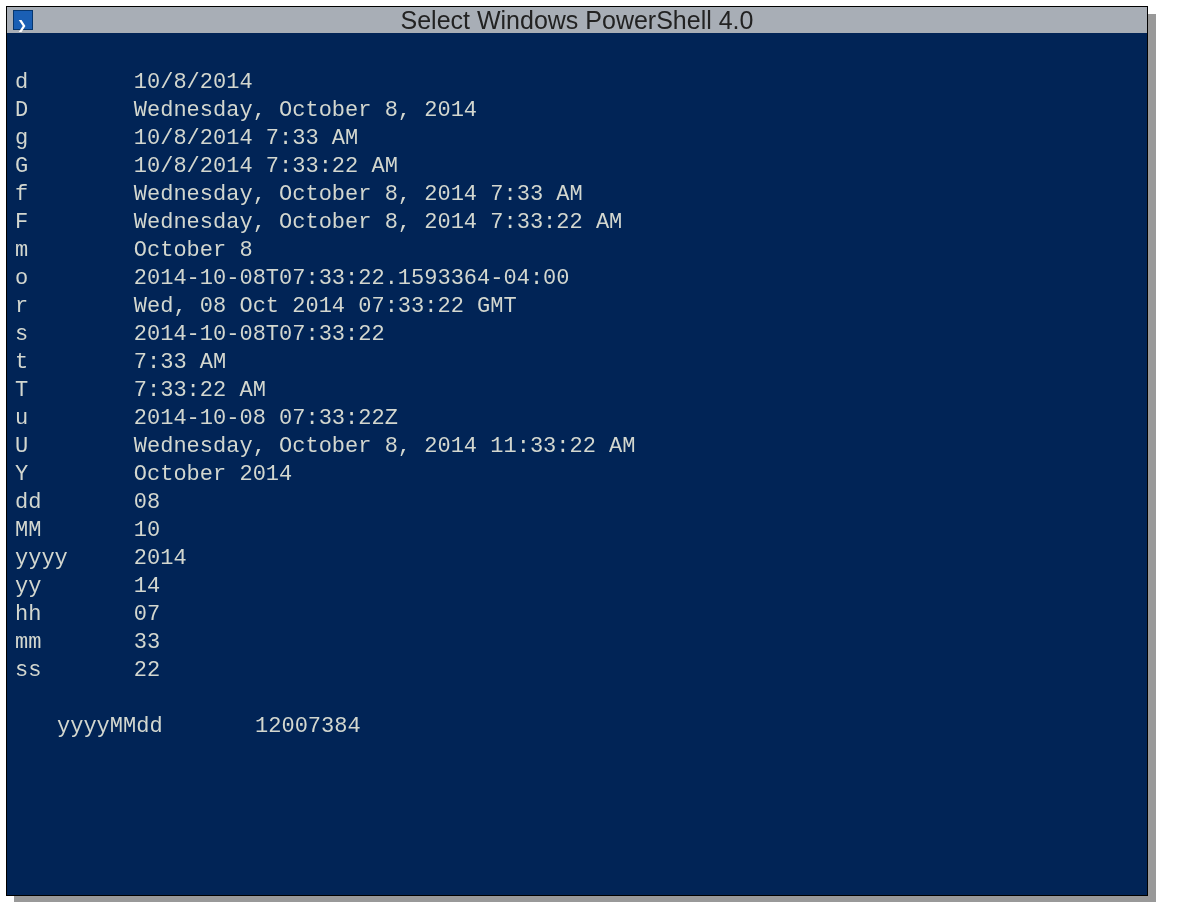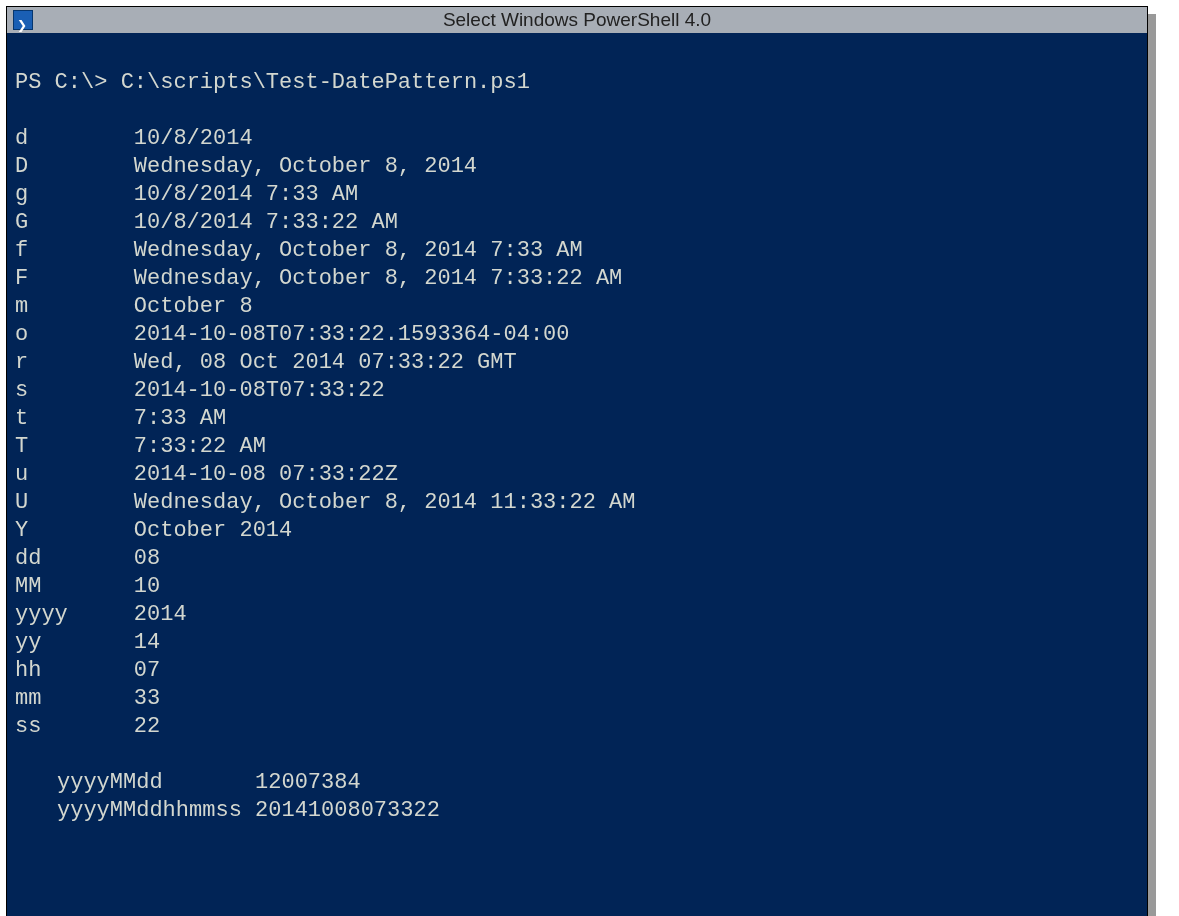--- a/index.html
+++ b/index.html
@@ -15,21 +15,21 @@
     box-shadow:8px 8px 0 rgba(0,0,0,.4);
     border:1px solid #000;
     background:#012456;
   }
   .titlebar{
     height:26px;
     background:#a8aeb6;
     display:flex;
     align-items:center;
     font-family:"Segoe UI",Arial,sans-serif;
-    font-size:19px;
+    font-size:25px;
     color:#222;
     position:relative;
   }
   .titlebar .icon{
     width:18px;height:18px;
     margin:0 6px;
     background:#1a5fb4;
     border:1px solid #06366e;
     position:relative;
     display:inline-block;
@@ -63,20 +63,19 @@
 </head>
 <body>
 
 <div class="window">
   <div class="titlebar">
     <span class="icon"></span>
     <span class="title">Select Windows PowerShell 4.0</span>
   </div>
 
   <div class="terminal">
-<span class="row"><span class="prompt">PS C:\&gt;</span> <span class="cmd">C:\scripts\Test-DatePattern.ps1</span></span>
 <span class="row"><span class="lbl">d</span><span>10/8/2014</span></span><span class="row"><span class="lbl">D</span><span>Wednesday, October 8, 2014</span></span><span class="row"><span class="lbl">g</span><span>10/8/2014 7:33 AM</span></span><span class="row"><span class="lbl">G</span><span>10/8/2014 7:33:22 AM</span></span><span class="row"><span class="lbl">f</span><span>Wednesday, October 8, 2014 7:33 AM</span></span><span class="row"><span class="lbl">F</span><span>Wednesday, October 8, 2014 7:33:22 AM</span></span><span class="row"><span class="lbl">m</span><span>October 8</span></span><span class="row"><span class="lbl">o</span><span>2014-10-08T07:33:22.1593364-04:00</span></span><span class="row"><span class="lbl">r</span><span>Wed, 08 Oct 2014 07:33:22 GMT</span></span><span class="row"><span class="lbl">s</span><span>2014-10-08T07:33:22</span></span><span class="row"><span class="lbl">t</span><span>7:33 AM</span></span><span class="row"><span class="lbl">T</span><span>7:33:22 AM</span></span><span class="row"><span class="lbl">u</span><span>2014-10-08 07:33:22Z</span></span><span class="row"><span class="lbl">U</span><span>Wednesday, October 8, 2014 11:33:22 AM</span></span><span class="row"><span class="lbl">Y</span><span>October 2014</span></span><span class="row"><span class="lbl">dd</span><span>08</span></span><span class="row"><span class="lbl">MM</span><span>10</span></span><span class="row"><span class="lbl">yyyy</span><span>2014</span></span><span class="row"><span class="lbl">yy</span><span>14</span></span><span class="row"><span class="lbl">hh</span><span>07</span></span><span class="row"><span class="lbl">mm</span><span>33</span></span><span class="row"><span class="lbl">ss</span><span>22</span></span>
-<span class="row"><span class="lbl2">yyyyMMdd</span><span>12007384</span></span><span class="row"><span class="lbl2">yyyyMMddhhmmss</span><span>20141008073322</span></span>
+<span class="row"><span class="lbl2">yyyyMMdd</span><span>12007384</span></span>
 
 
   </div>
 
 </div>
 
 </body></html>

